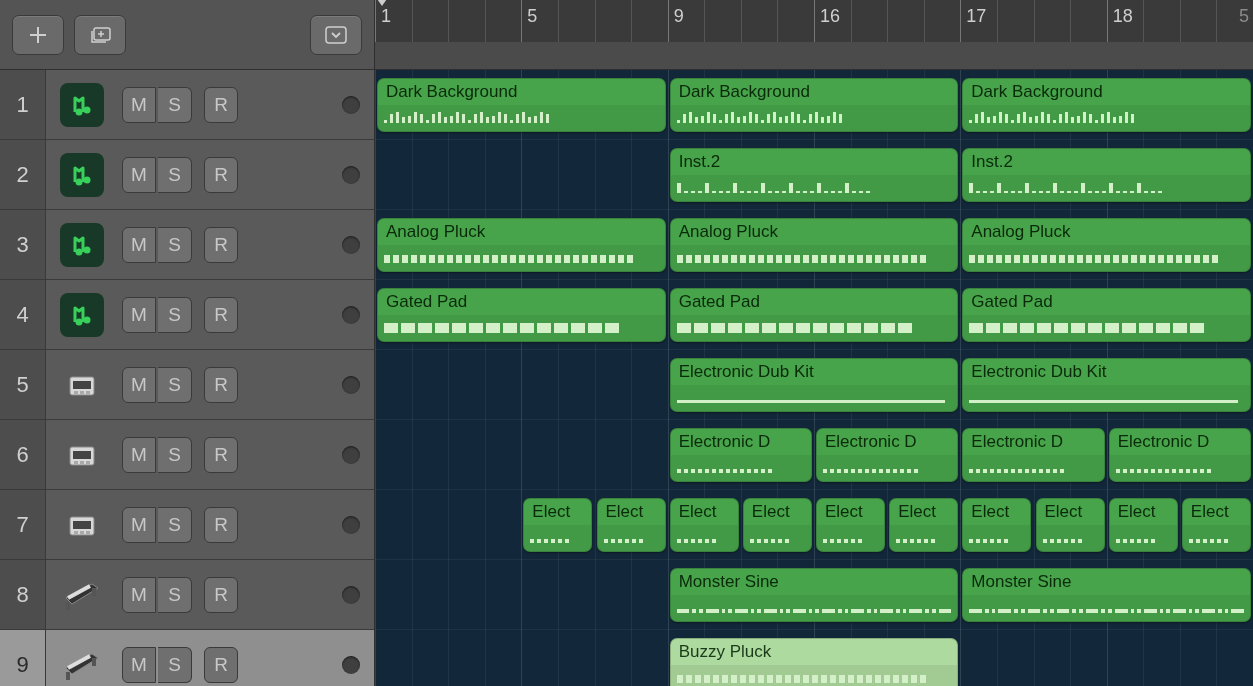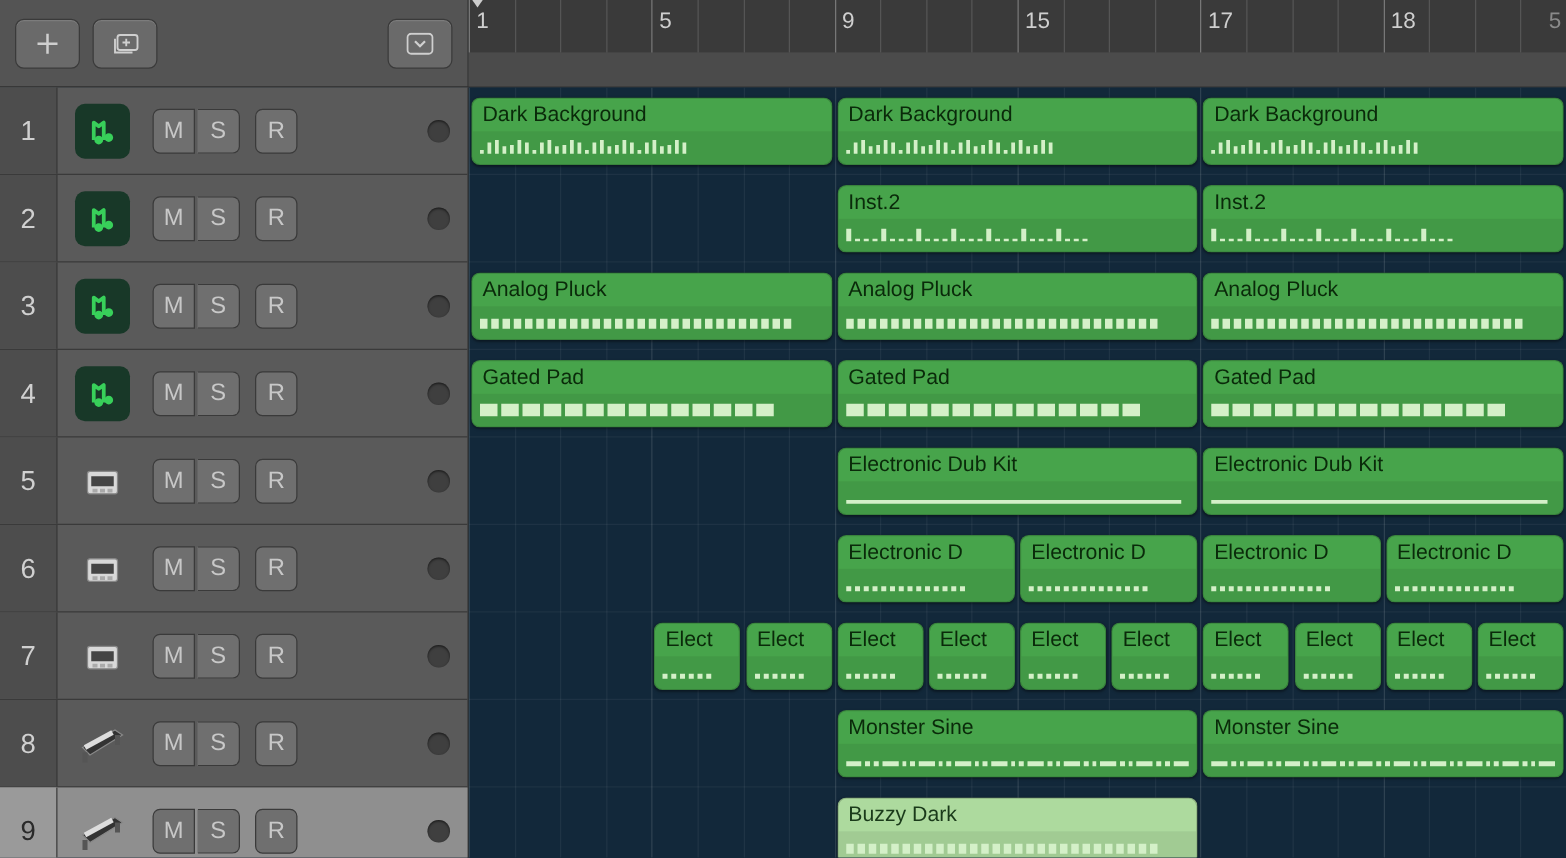--- a/index.html
+++ b/index.html
@@ -129,21 +129,21 @@
         <div class="minor" style="left: 621.917px;"></div>
         <div class="minor" style="left: 658.5px;"></div>
         <div class="minor" style="left: 695.083px;"></div>
         <div class="major" style="left: 731.667px;"></div>
         <div class="minor" style="left: 768.25px;"></div>
         <div class="minor" style="left: 804.833px;"></div>
         <div class="minor" style="left: 841.417px;"></div>
         <div class="tick" style="left: 6px;">1</div>
         <div class="tick" style="left: 152.333px;">5</div>
         <div class="tick" style="left: 298.667px;">9</div>
-        <div class="tick" style="left: 445px;">15</div>
+        <div class="tick" style="left: 445px;">16</div>
         <div class="tick" style="left: 591.333px;">17</div>
         <div class="tick" style="left: 737.667px;">18</div>
         <div class="play-ind" style="left: 0px;"></div>
         <div class="end-mark">5</div>
       </div>
     <div class="ruler-spacer"></div>
   </div>
 
   <div class="tracks" id="tracks">
       <div class="track-row">
@@ -962,21 +962,21 @@
           <span style="height: 4px; width: 14px;"></span>
           <span style="height: 4px; width: 4px;"></span>
           <span style="height: 4px; width: 4px;"></span>
           <span style="height: 4px; width: 14px;"></span>
           <span style="height: 4px; width: 4px;"></span>
           <span style="height: 4px; width: 4px;"></span>
           <span style="height: 4px; width: 14px;"></span>
         </div>
       </div>
       <div class="region sel" style="left: 294.667px; top: 568px; width: 288.667px; height: 54px;">
-        <div class="hdr">Buzzy Dark</div>
+        <div class="hdr">Buzzy Pluck</div>
         <div class="body"></div>
         <div class="wave">
           <span style="height: 8px; width: 6px;"></span>
           <span style="height: 8px; width: 6px;"></span>
           <span style="height: 8px; width: 6px;"></span>
           <span style="height: 8px; width: 6px;"></span>
           <span style="height: 8px; width: 6px;"></span>
           <span style="height: 8px; width: 6px;"></span>
           <span style="height: 8px; width: 6px;"></span>
           <span style="height: 8px; width: 6px;"></span>

